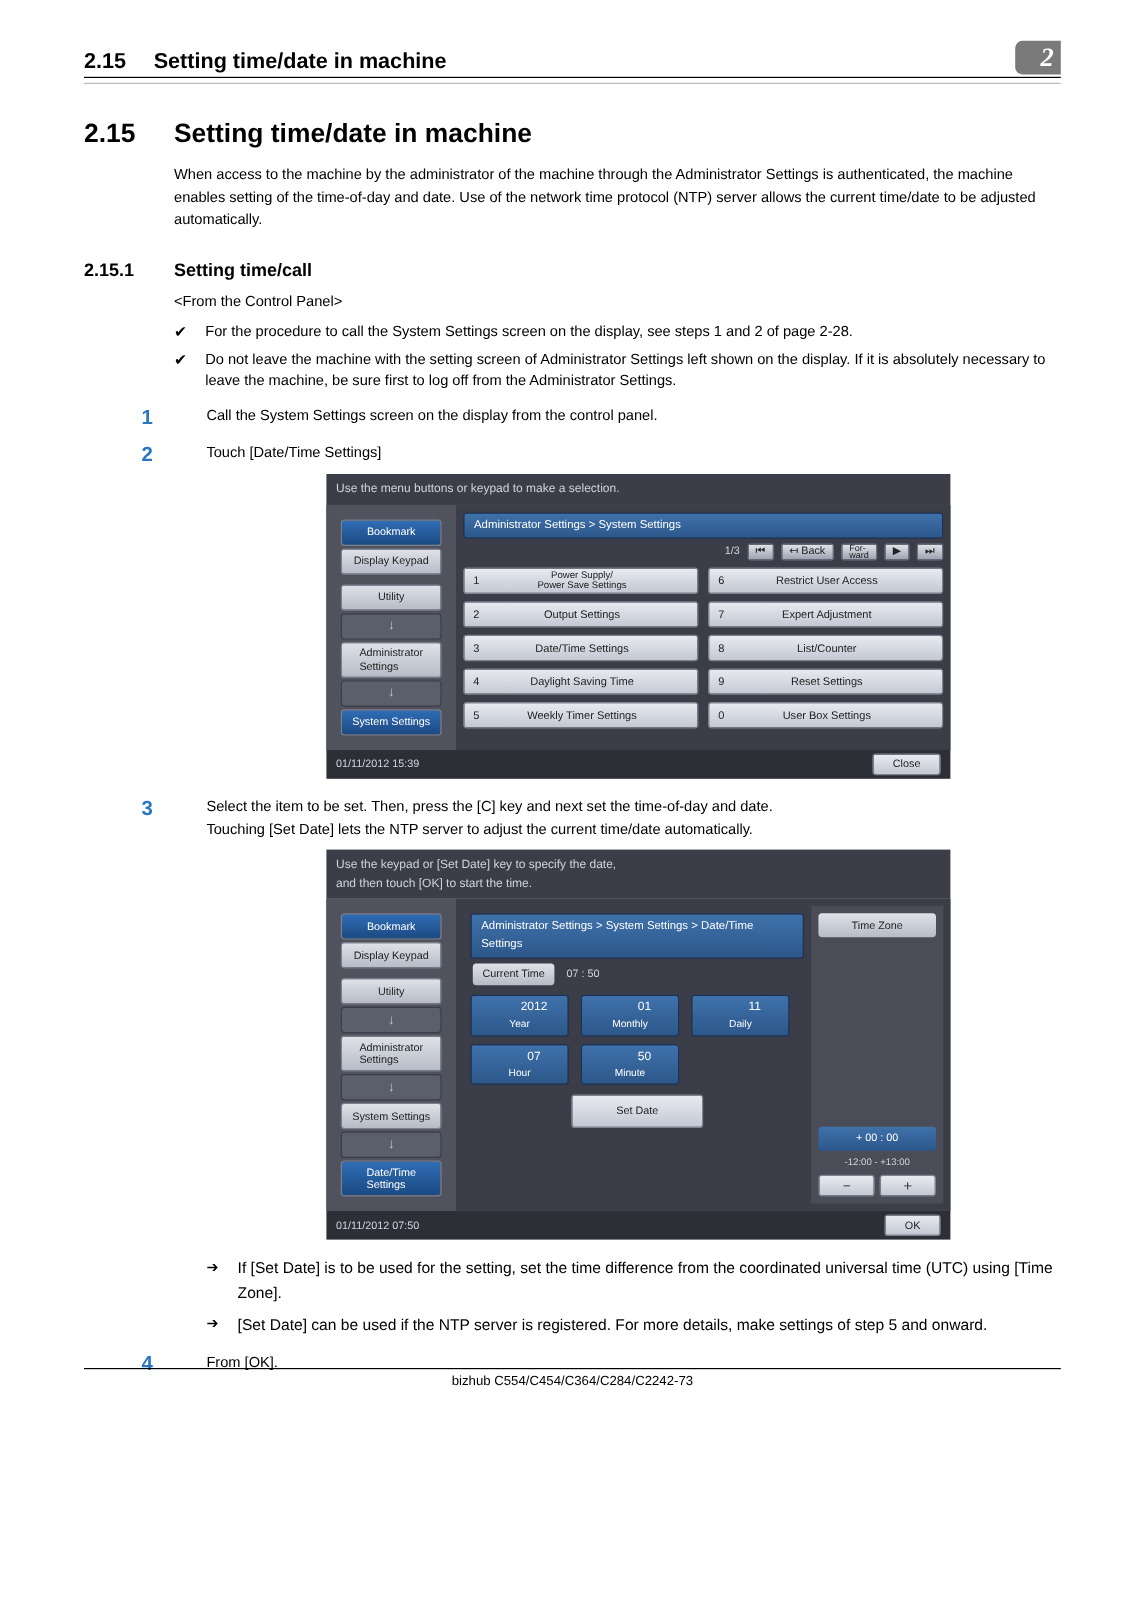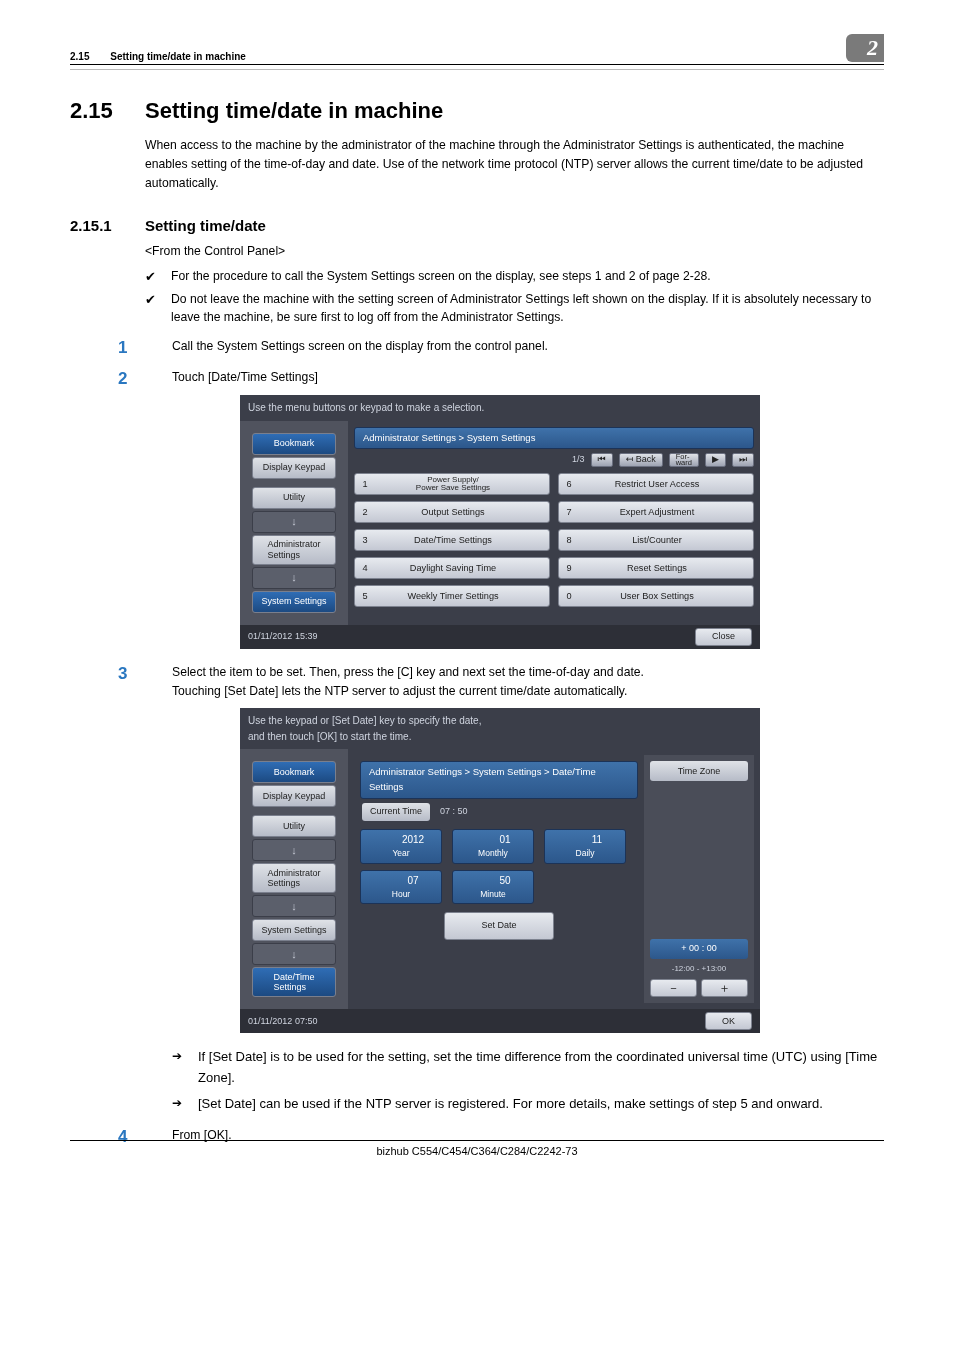--- a/index.html
+++ b/index.html
@@ -1,20 +1,20 @@
 <!DOCTYPE html>
 <html><head>
 <meta charset="utf-8">
 <style>
   * { box-sizing: border-box; margin: 0; padding: 0; }
   html, body { width: 954px; font-family: Arial, Helvetica, sans-serif; color: #000; background: #fff; }
   .page { width: 954px; padding: 34px 70px 20px 70px; position: relative; }
 
   .hdr-row { display: flex; align-items: flex-end; justify-content: space-between; border-bottom: 1px solid #000; padding-bottom: 2px; margin-bottom: 4px; }
-  .hdr-left { font-size: 10px; font-weight: bold; }
+  .hdr-left { font-size: 18px; font-weight: bold; }
   .hdr-left .sec { margin-right: 18px; }
   .chapnum-box { width: 38px; height: 28px; background: #7a7a7a; display: flex; align-items: flex-end; justify-content: flex-end; padding: 0 6px 1px 0; border-top-left-radius: 6px; border-bottom-left-radius: 6px; }
   .chapnum-box span { font-style: italic; font-weight: bold; font-size: 22px; color: #fff; font-family: Georgia, 'Times New Roman', serif; }
   .thin-rule { height: 1px; background: #bbb; margin-bottom: 28px; }
 
   h1 { font-size: 22px; margin-bottom: 12px; display: flex; align-items: baseline; }
   h1 .num { width: 75px; font-weight: bold; }
   h2 { font-size: 15px; margin: 24px 0 8px 0; display: flex; align-items: baseline; }
   h2 .num { width: 75px; font-weight: bold; }
 
@@ -27,21 +27,21 @@
 
   ol.steps { list-style: none; margin: 0 0 14px 48px; }
   ol.steps > li { position: relative; padding-left: 54px; font-size: 12.2px; line-height: 1.55; margin-bottom: 12px; }
   ol.steps > li .stepnum { position: absolute; left: 0; top: -2px; font-size: 17px; font-weight: bold; color: #2a77c0; width: 34px; text-align: left; }
 
   ul.arrow { list-style: none; margin: 10px 0 0 0; }
   ul.arrow li { position: relative; padding-left: 26px; font-size: 13px; line-height: 1.55; margin-bottom: 6px; }
   ul.arrow li::before { content: "➔"; position: absolute; left: 0; top: 0; font-size: 12px; }
 
   
-  .panel-wrap { margin: 8px 0 14px 68px; width: 520px; font-size: 10px; color:#cfd4df; }
+  .panel-wrap { margin: 8px 0 14px 100px; width: 520px; font-size: 10px; color:#cfd4df; }
   .panel-top { background:#3b3e49; padding:5px 8px; font-size:10px; }
   .panel-body { display:flex; background:#3b3e49; }
   .panel-left { width:108px; background:#50535e; display:flex; flex-direction:column; gap:2px; padding:12px; }
   .lbtn { background: linear-gradient(#dfe2e7,#b6bbc7); color:#222; border:1px solid #7a7f8d; border-radius:3px; height:22px; display:flex; align-items:center; justify-content:center; font-size:9px; }
   .lbtn.sel { background: linear-gradient(#2f6db5,#1c4a82); color:#fff; }
   .lbtn.dim { background:#5b5f6b; color:#c5c9d4; border-color:#3b3e49; font-size:11px; }
   .panel-main { flex:1; background:#3b3e49; padding:6px; }
   .crumb { background: linear-gradient(#3f72aa,#2c578b); border:1px solid #1c3357; border-radius:3px; color:#fff; padding:3px 8px; font-size:9.5px; margin-bottom:4px; }
   .pgbar { display:flex; justify-content:flex-end; gap:6px; align-items:center; font-size:9px; margin-bottom:6px;}
   .pgbtn { background:linear-gradient(#dfe2e7,#9da3b2); border:1px solid #6b7080; border-radius:2px; height:14px; padding:0 6px; display:flex; align-items:center; color:#222;}
@@ -90,21 +90,21 @@
   <div class="thin-rule"></div>
 
   <h1>
     <span class="num">2.15</span>
     <span>Setting time/date in machine</span>
   </h1>
   <p class="body-text">When access to the machine by the administrator of the machine through the Administrator Settings is authenticated, the machine enables setting of the time-of-day and date. Use of the network time protocol (NTP) server allows the current time/date to be adjusted automatically.</p>
 
   <h2>
     <span class="num">2.15.1</span>
-    <span>Setting time/date</span>
+    <span>Setting time/call</span>
   </h2>
   <p class="sub-text">&lt;From the Control Panel&gt;</p>
 
   <ul class="chk">
     <li>For the procedure to call the System Settings screen on the display, see steps 1 and 2 of page 2-28.</li>
     <li>Do not leave the machine with the setting screen of Administrator Settings left shown on the display. If it is absolutely necessary to leave the machine, be sure first to log off from the Administrator Settings.</li>
   </ul>
 
   <ol class="steps">
     <li>

